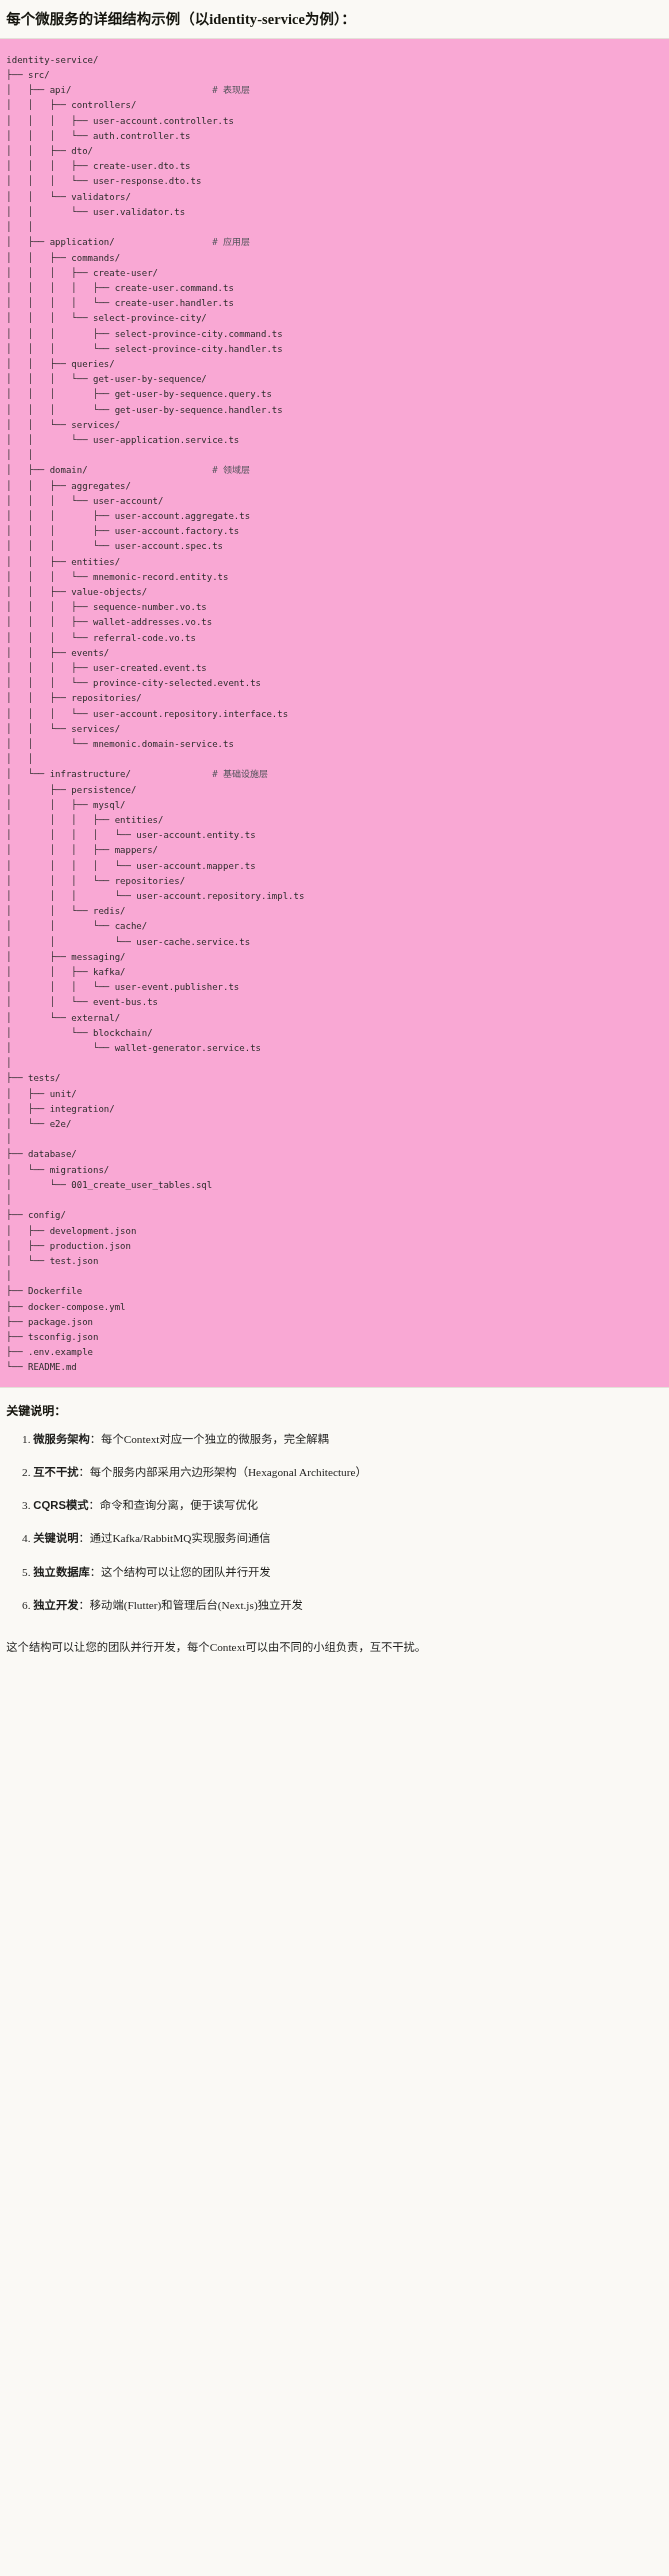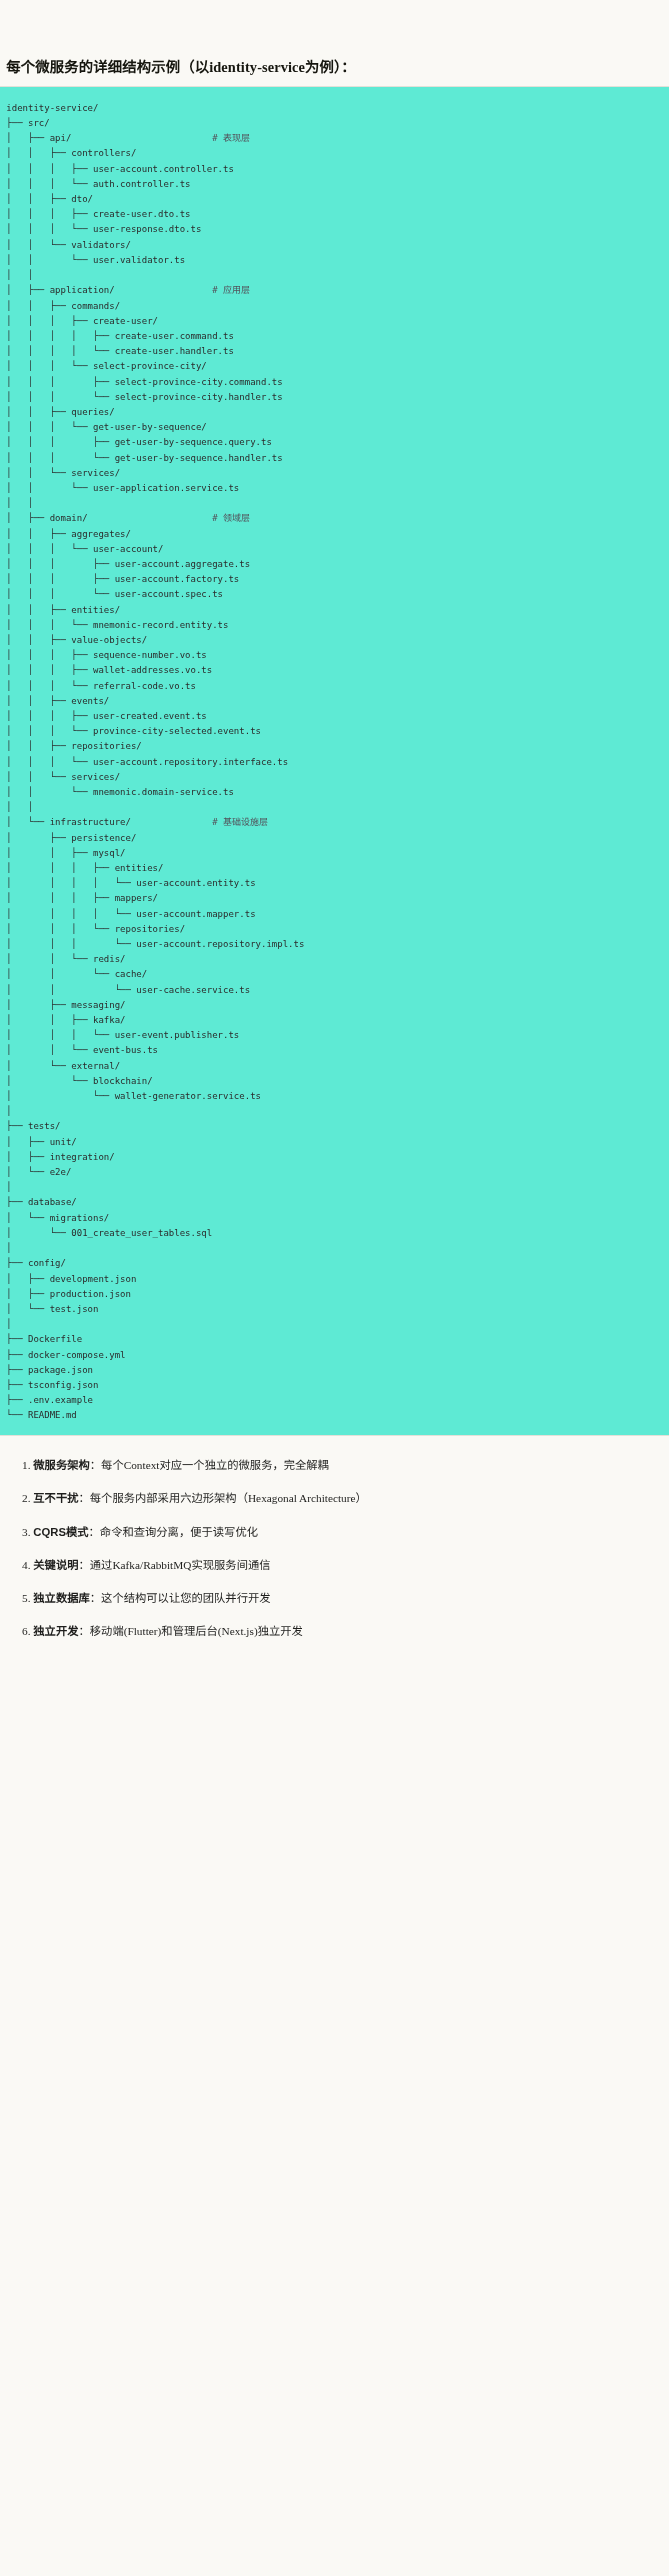--- a/index.html
+++ b/index.html
@@ -18,21 +18,20 @@
   .page {
     width: 669px;
     box-sizing: border-box;
     background: #faf9f5;
   }
 
   
   .doc-header {
     padding: 8.8px 11.3px 8.8px 6.3px;
     background: #faf9f5;
-    margin-top: 48px;
   }
   .doc-title {
     margin: 0;
     font-size: 14.4px;
     line-height: 1.45;
     font-weight: bold;
     letter-spacing: 0.1px;
     color: #16160f;
     font-family: "Liberation Serif", "DejaVu Serif", serif;
   }
@@ -40,21 +39,21 @@
   .hr-rule {
     height: 0.6px;
     background: #e3e1d8;
     border: 0;
     margin: 0;
     width: 100%;
   }
 
   
   .tree-block {
-    background: #5eead4;
+    background: #f9a8d4;
     padding: 13.8px 6.3px 11.3px 6.3px;
     box-sizing: border-box;
     width: 669px;
   }
   pre.tree {
     margin: 0;
     padding: 0;
     font-family: "DejaVu Sans Mono", "Liberation Mono", monospace;
     font-size: 9px;
     line-height: 15.2px;
@@ -201,25 +200,27 @@
 <span>├── docker-compose.yml</span>
 <span>├── package.json</span>
 <span>├── tsconfig.json</span>
 <span>├── .env.example</span>
 <span>└── README.md</span></pre>
   </section>
 
   <hr class="hr-rule">
 
   <section class="keypoints">
+    <h2 class="keypoints-title">关键说明：</h2>
     <ol class="kp-list" id="kp-list">
         <li><span class="kp-term">微服务架构</span><span class="kp-desc">：每个Context对应一个独立的微服务，完全解耦</span></li>
         <li><span class="kp-term">互不干扰</span><span class="kp-desc">：每个服务内部采用六边形架构（Hexagonal Architecture）</span></li>
         <li><span class="kp-term">CQRS模式</span><span class="kp-desc">：命令和查询分离，便于读写优化</span></li>
         <li><span class="kp-term">关键说明</span><span class="kp-desc">：通过Kafka/RabbitMQ实现服务间通信</span></li>
         <li><span class="kp-term">独立数据库</span><span class="kp-desc">：这个结构可以让您的团队并行开发</span></li>
         <li><span class="kp-term">独立开发</span><span class="kp-desc">：移动端(Flutter)和管理后台(Next.js)独立开发</span></li>
       </ol>
   </section>
 
+  <div class="footer-note">这个结构可以让您的团队并行开发，每个Context可以由不同的小组负责，互不干扰。</div>
 
 </div>
 
 
 </body></html>

